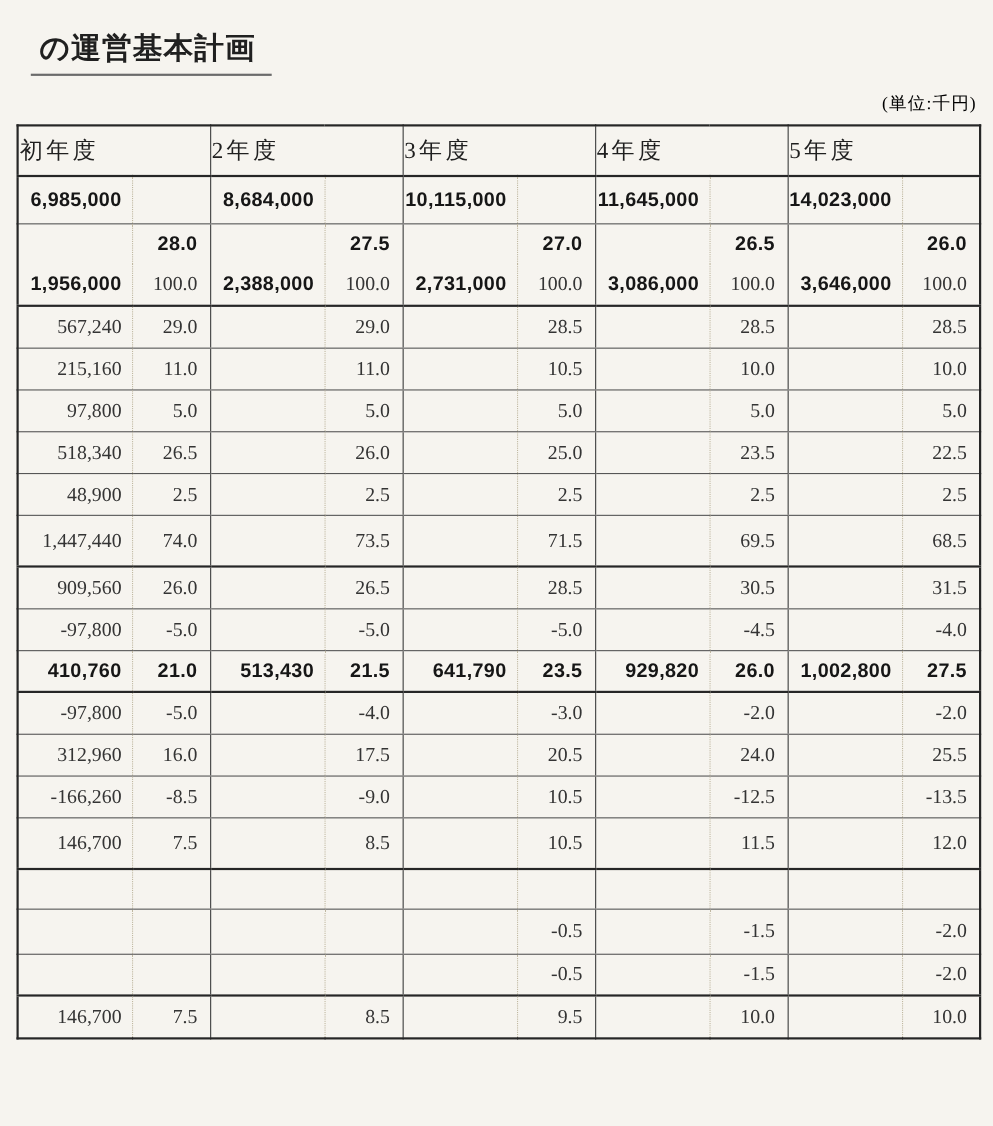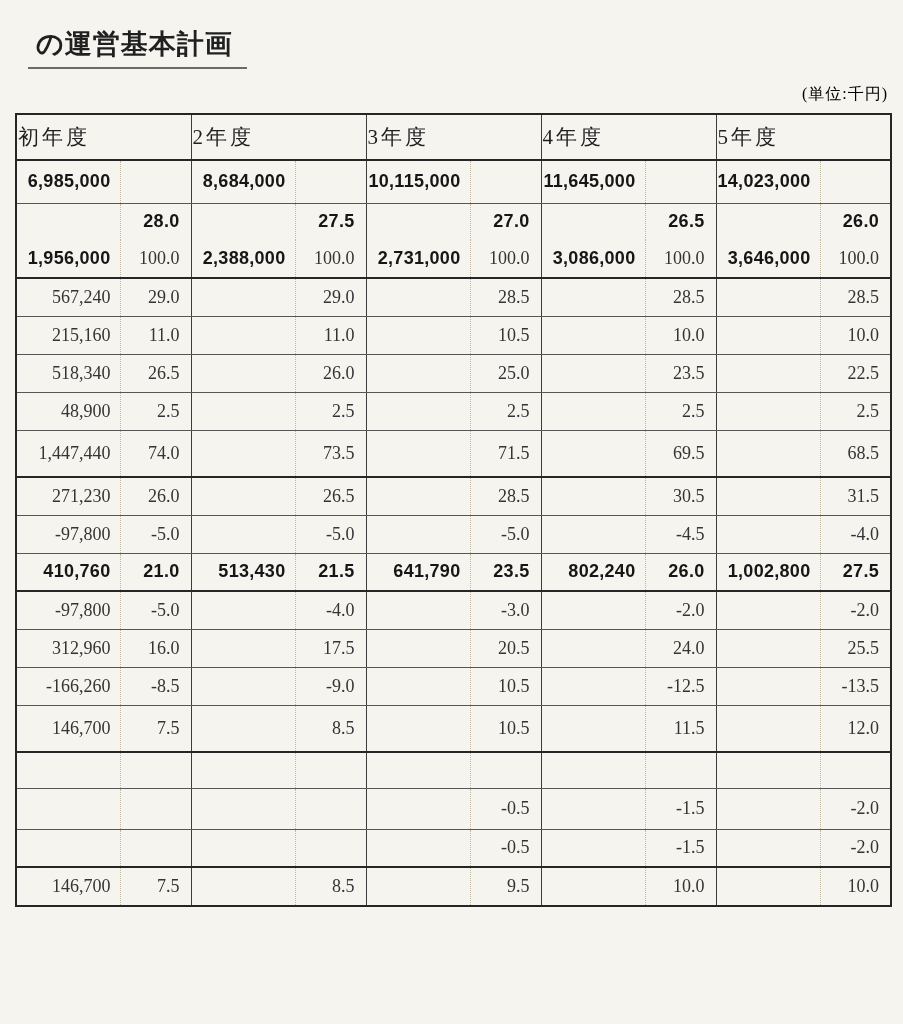--- a/index.html
+++ b/index.html
@@ -139,20 +139,32 @@
         <td class="amt colsep"></td>
         <td class="pct">11.0</td>
         <td class="amt colsep"></td>
         <td class="pct">10.5</td>
         <td class="amt colsep"></td>
         <td class="pct">10.0</td>
         <td class="amt colsep"></td>
         <td class="pct">10.0</td>
       </tr>
       <tr class="style-serif b-thin" style="height: 38px;">
+        <td class="amt">97,800</td>
+        <td class="pct">5.0</td>
+        <td class="amt colsep"></td>
+        <td class="pct">5.0</td>
+        <td class="amt colsep"></td>
+        <td class="pct">5.0</td>
+        <td class="amt colsep"></td>
+        <td class="pct">5.0</td>
+        <td class="amt colsep"></td>
+        <td class="pct">5.0</td>
+      </tr>
+      <tr class="style-serif b-thin" style="height: 38px;">
         <td class="amt">518,340</td>
         <td class="pct">26.5</td>
         <td class="amt colsep"></td>
         <td class="pct">26.0</td>
         <td class="amt colsep"></td>
         <td class="pct">25.0</td>
         <td class="amt colsep"></td>
         <td class="pct">23.5</td>
         <td class="amt colsep"></td>
         <td class="pct">22.5</td>
@@ -175,21 +187,21 @@
         <td class="amt colsep"></td>
         <td class="pct">73.5</td>
         <td class="amt colsep"></td>
         <td class="pct">71.5</td>
         <td class="amt colsep"></td>
         <td class="pct">69.5</td>
         <td class="amt colsep"></td>
         <td class="pct">68.5</td>
       </tr>
       <tr class="style-serif b-thin" style="height: 38px;">
-        <td class="amt">271,230</td>
+        <td class="amt">909,560</td>
         <td class="pct">26.0</td>
         <td class="amt colsep"></td>
         <td class="pct">26.5</td>
         <td class="amt colsep"></td>
         <td class="pct">28.5</td>
         <td class="amt colsep"></td>
         <td class="pct">30.5</td>
         <td class="amt colsep"></td>
         <td class="pct">31.5</td>
       </tr>
@@ -205,21 +217,21 @@
         <td class="amt colsep"></td>
         <td class="pct">-4.0</td>
       </tr>
       <tr class="style-bold b-thick" style="height: 38px;">
         <td class="amt">410,760</td>
         <td class="pct">21.0</td>
         <td class="amt colsep">513,430</td>
         <td class="pct">21.5</td>
         <td class="amt colsep">641,790</td>
         <td class="pct">23.5</td>
-        <td class="amt colsep">802,240</td>
+        <td class="amt colsep">929,820</td>
         <td class="pct">26.0</td>
         <td class="amt colsep">1,002,800</td>
         <td class="pct">27.5</td>
       </tr>
       <tr class="style-serif b-thin" style="height: 38px;">
         <td class="amt">-97,800</td>
         <td class="pct">-5.0</td>
         <td class="amt colsep"></td>
         <td class="pct">-4.0</td>
         <td class="amt colsep"></td>

